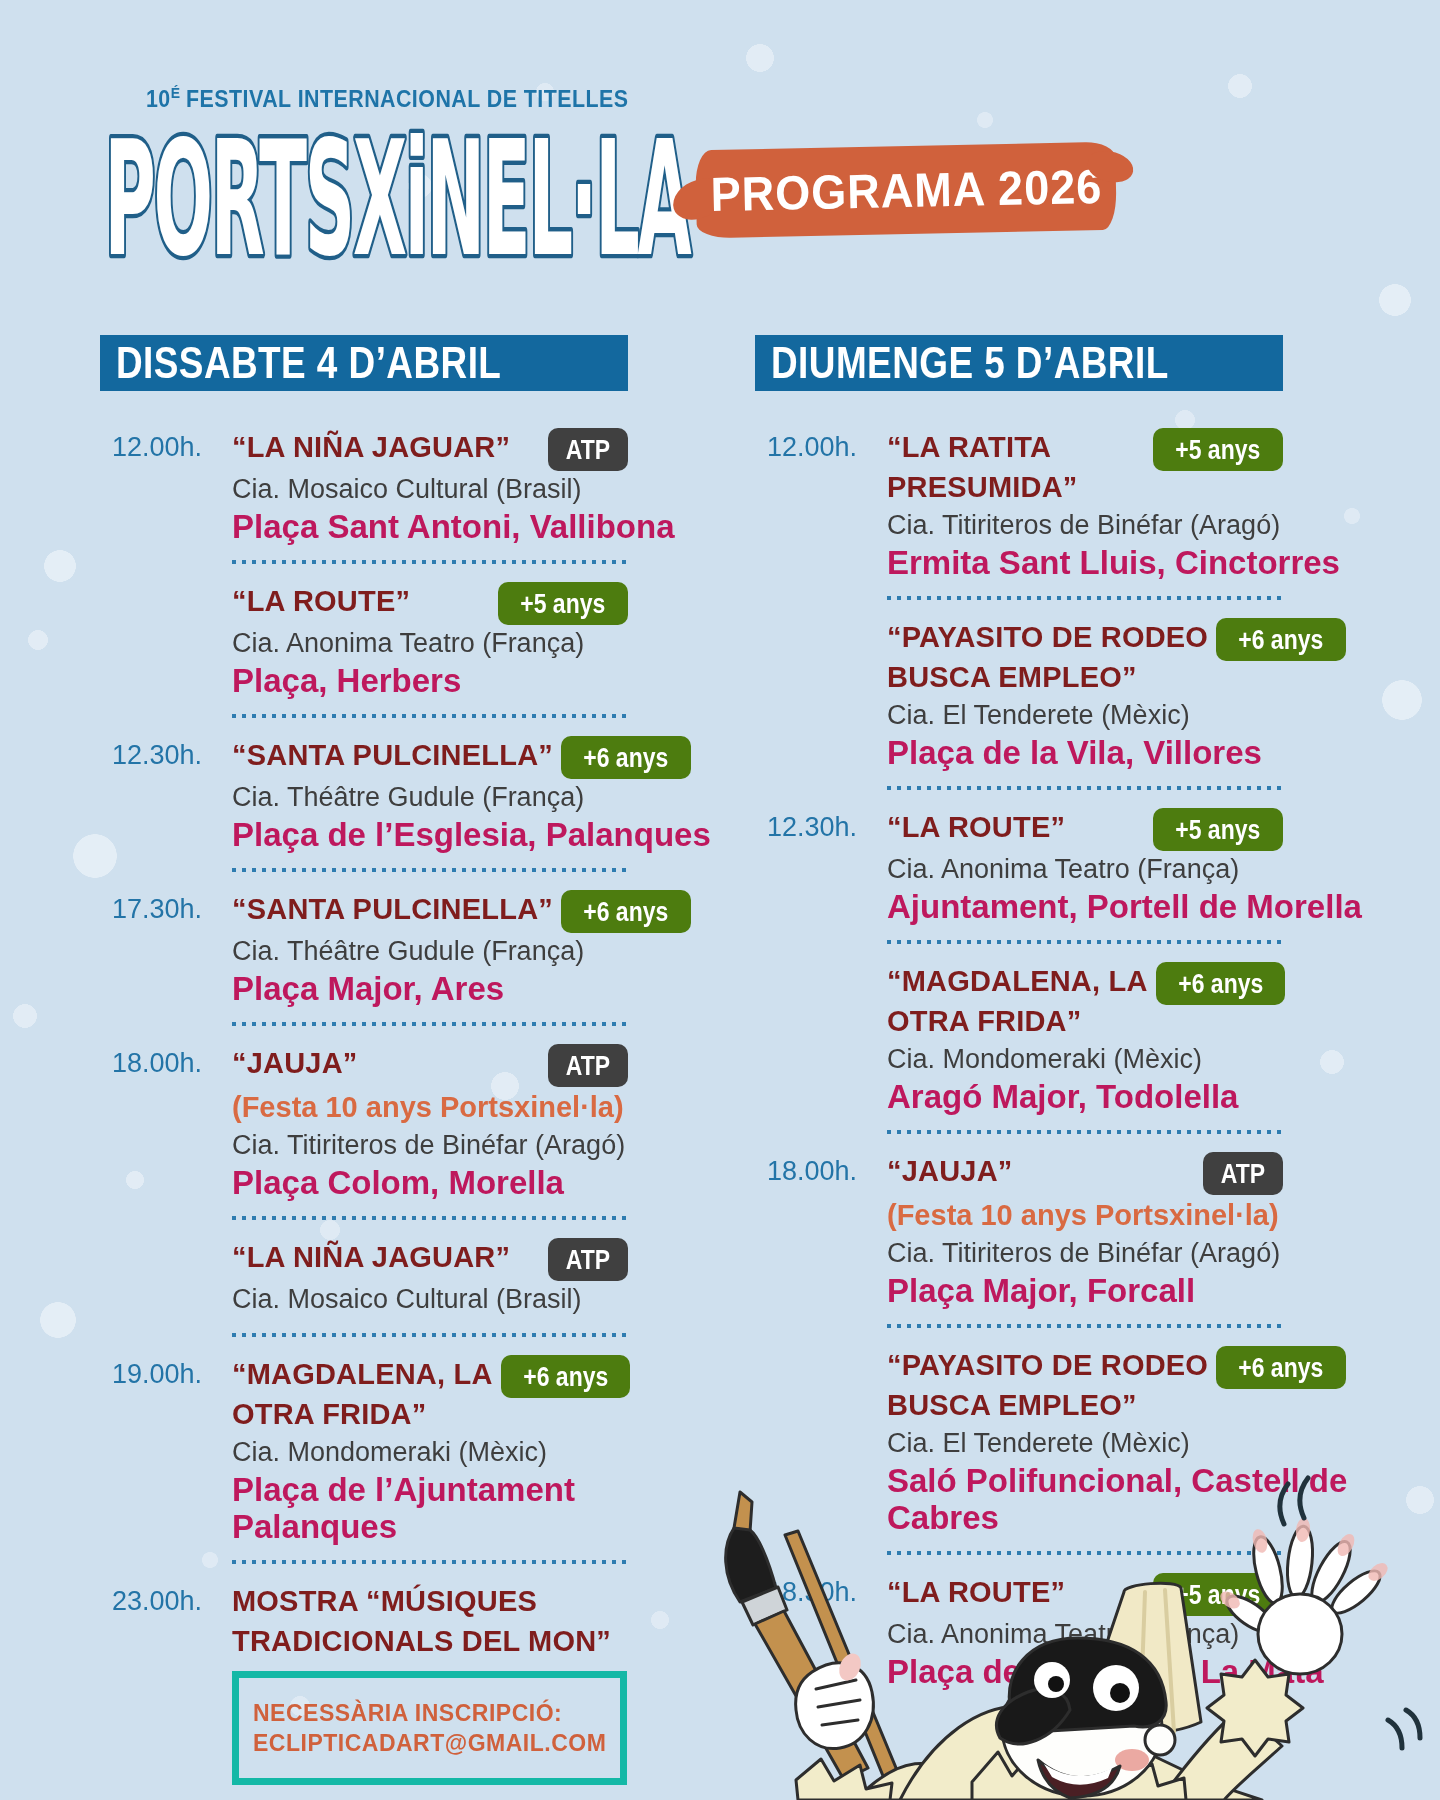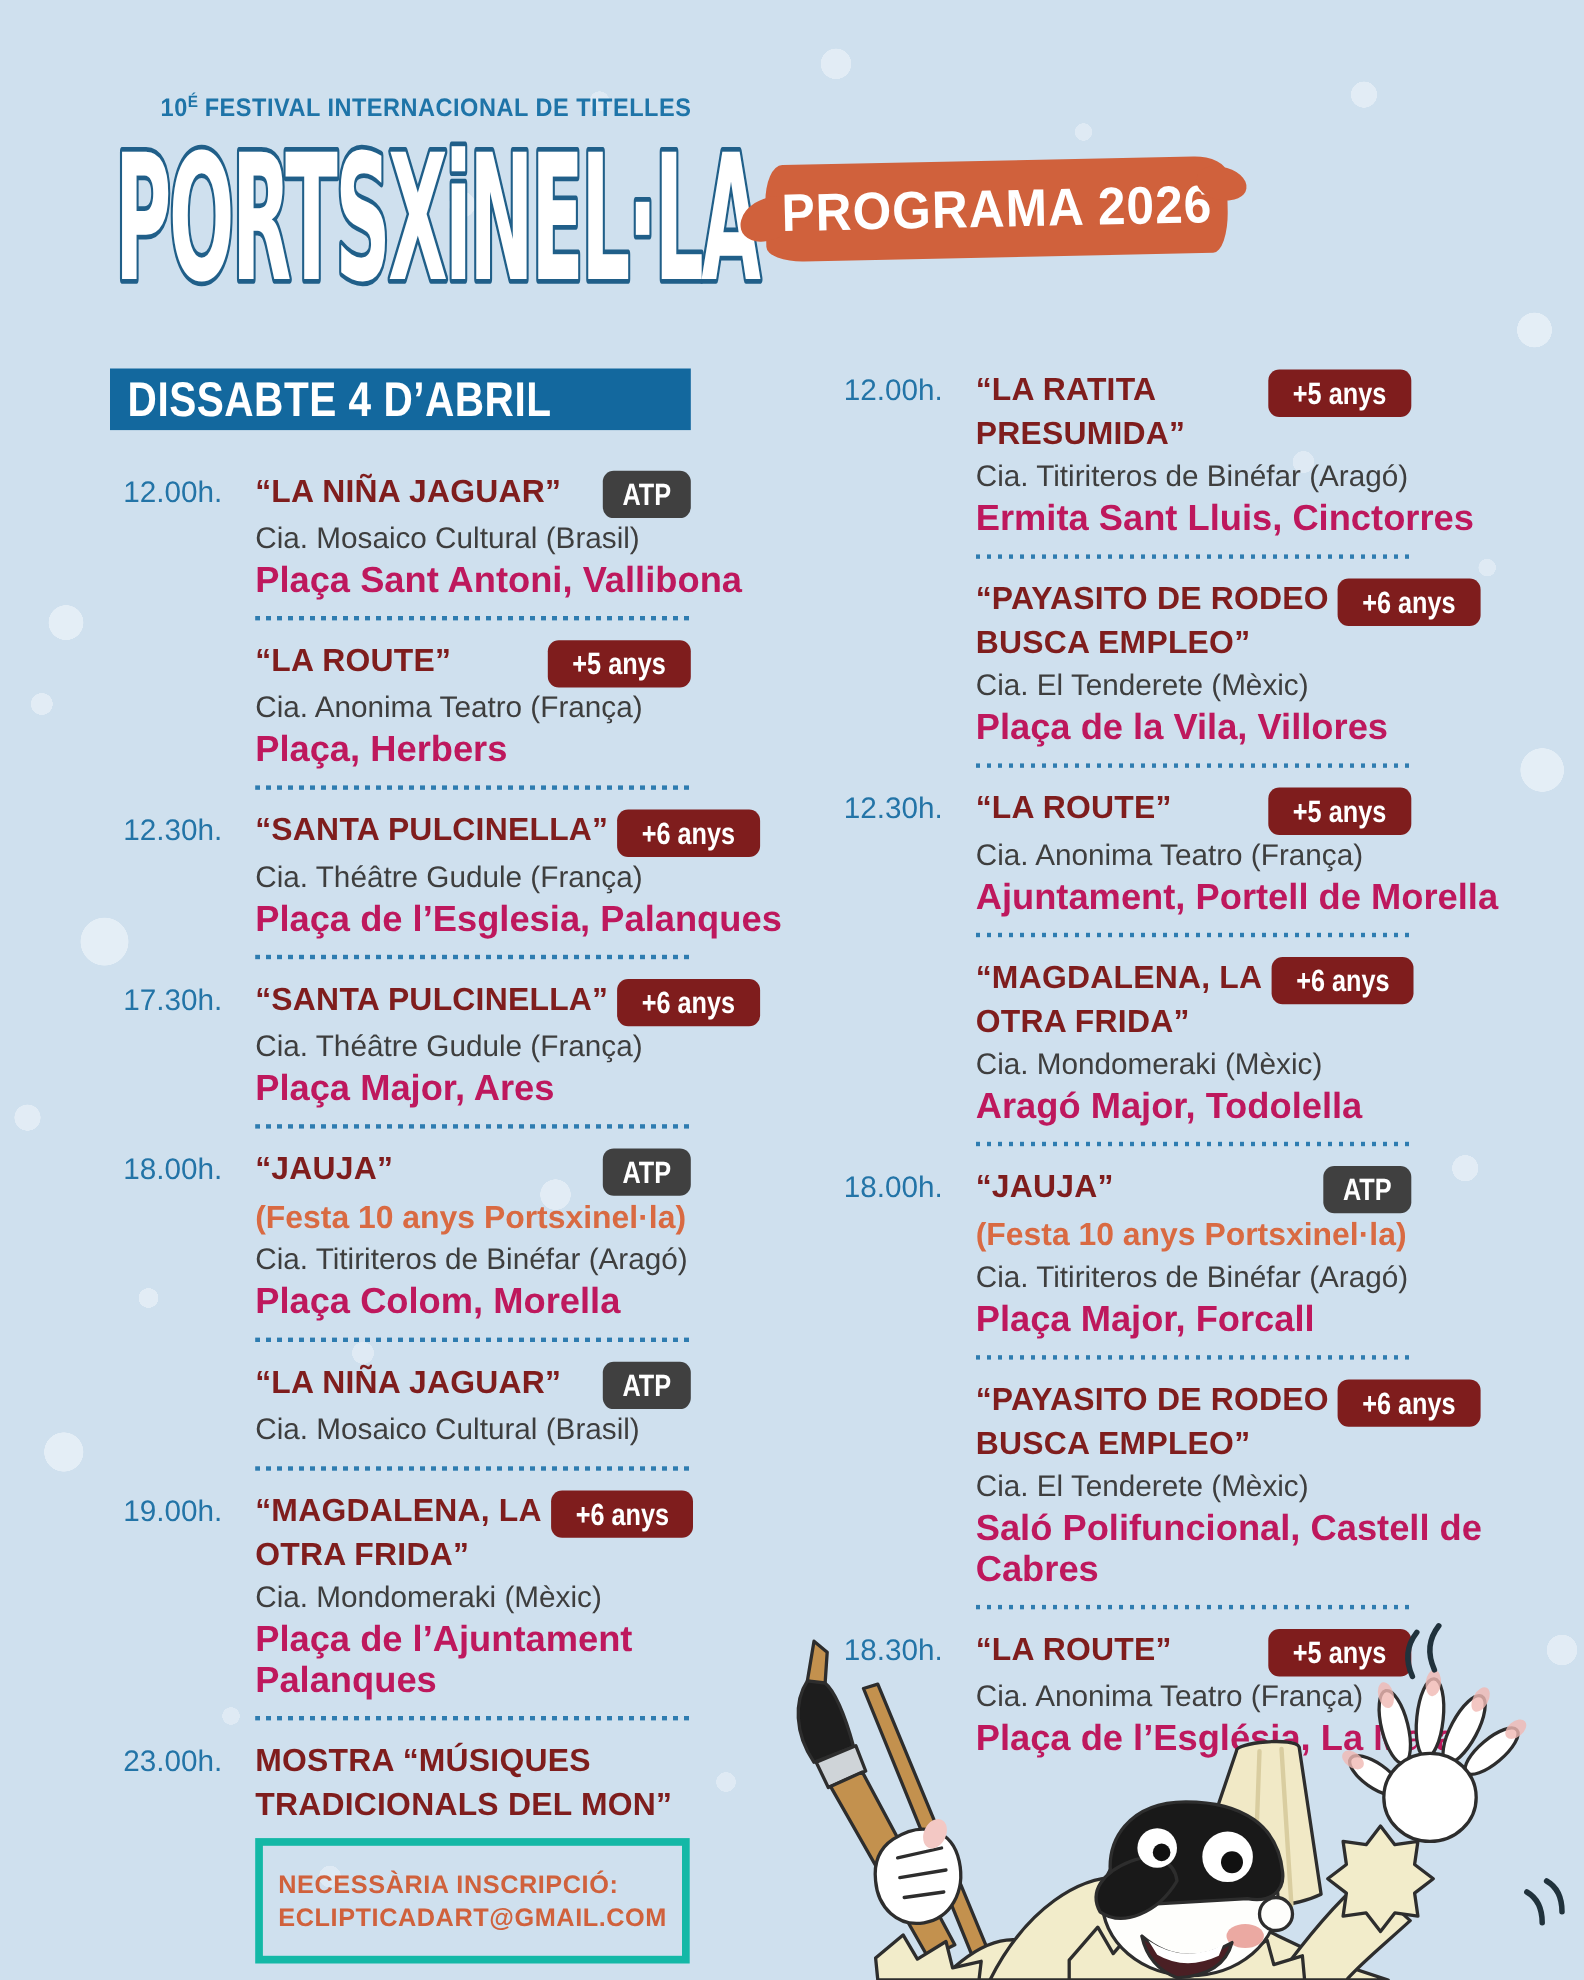--- a/index.html
+++ b/index.html
@@ -53,21 +53,21 @@
               margin-bottom:36px;}
   .day-header .hdr{color:#fff;font-size:41px;font-weight:bold;letter-spacing:.5px;display:inline-block;
               transform:scale(.9,1.08);transform-origin:left center;white-space:nowrap;}
   .event{display:flex;}
   .time{flex:0 0 132px;padding-left:12px;box-sizing:border-box;font-size:27px;color:#2374a7;
         line-height:40px;white-space:nowrap;}
   .body{flex:1;min-width:0;}
   .title-row{display:flex;align-items:flex-start;}
   .title{flex:1;font-size:29px;line-height:40px;font-weight:bold;color:#7f1d1d;white-space:pre;
          letter-spacing:.2px;}
-  .badge{flex:none;margin-left:8px;margin-top:1px;background:#7f1d1d;border-radius:10px;height:43px;
+  .badge{flex:none;margin-left:8px;margin-top:1px;background:#4d7c0f;border-radius:10px;height:43px;
          display:flex;align-items:center;padding:0 13px;color:#fff;}
   .badge--orange{background:#404040;}
   .badge .badge-label{font-size:28px;font-weight:bold;display:inline-block;transform:scaleX(.82);
          white-space:nowrap;}
   .note{font-size:29px;line-height:40px;font-weight:bold;color:#d96a42;white-space:pre;}
   .companies .company{font-size:27px;line-height:37px;color:#3e3e3e;white-space:pre;}
   .location{font-size:33px;line-height:37px;font-weight:bold;color:#be185d;white-space:pre;}
   .inscription{display:inline-block;border:7px solid #14b8a6;color:#d0613c;padding:20px 14px;
          margin:10px 0 12px;font-weight:bold;font-size:23px;line-height:30px;letter-spacing:.5px;}
   .dotted-sep{height:4px;margin:15px 0 17px 132px;
@@ -227,20 +227,23 @@
       
       <div class="inscription"><div>NECESSÀRIA INSCRIPCIÓ:</div><div>ECLIPTICADART@GMAIL.COM</div></div>
       
       
     </div>
   </div>
 </div>
   </div>
 
   <div class="column col-right">
+    <div class="day-header">
+      <span class="hdr">DIUMENGE 5 D’ABRIL</span>
+    </div>
     <div class="event-list">
   <div class="event">
     <div class="time">12.00h.</div>
     <div class="body">
       <div class="title-row">
         <div class="title">“LA RATITA
 PRESUMIDA”</div>
         <div class="badge badge--blue">
           <span class="badge-label">+5 anys</span>
         </div>

